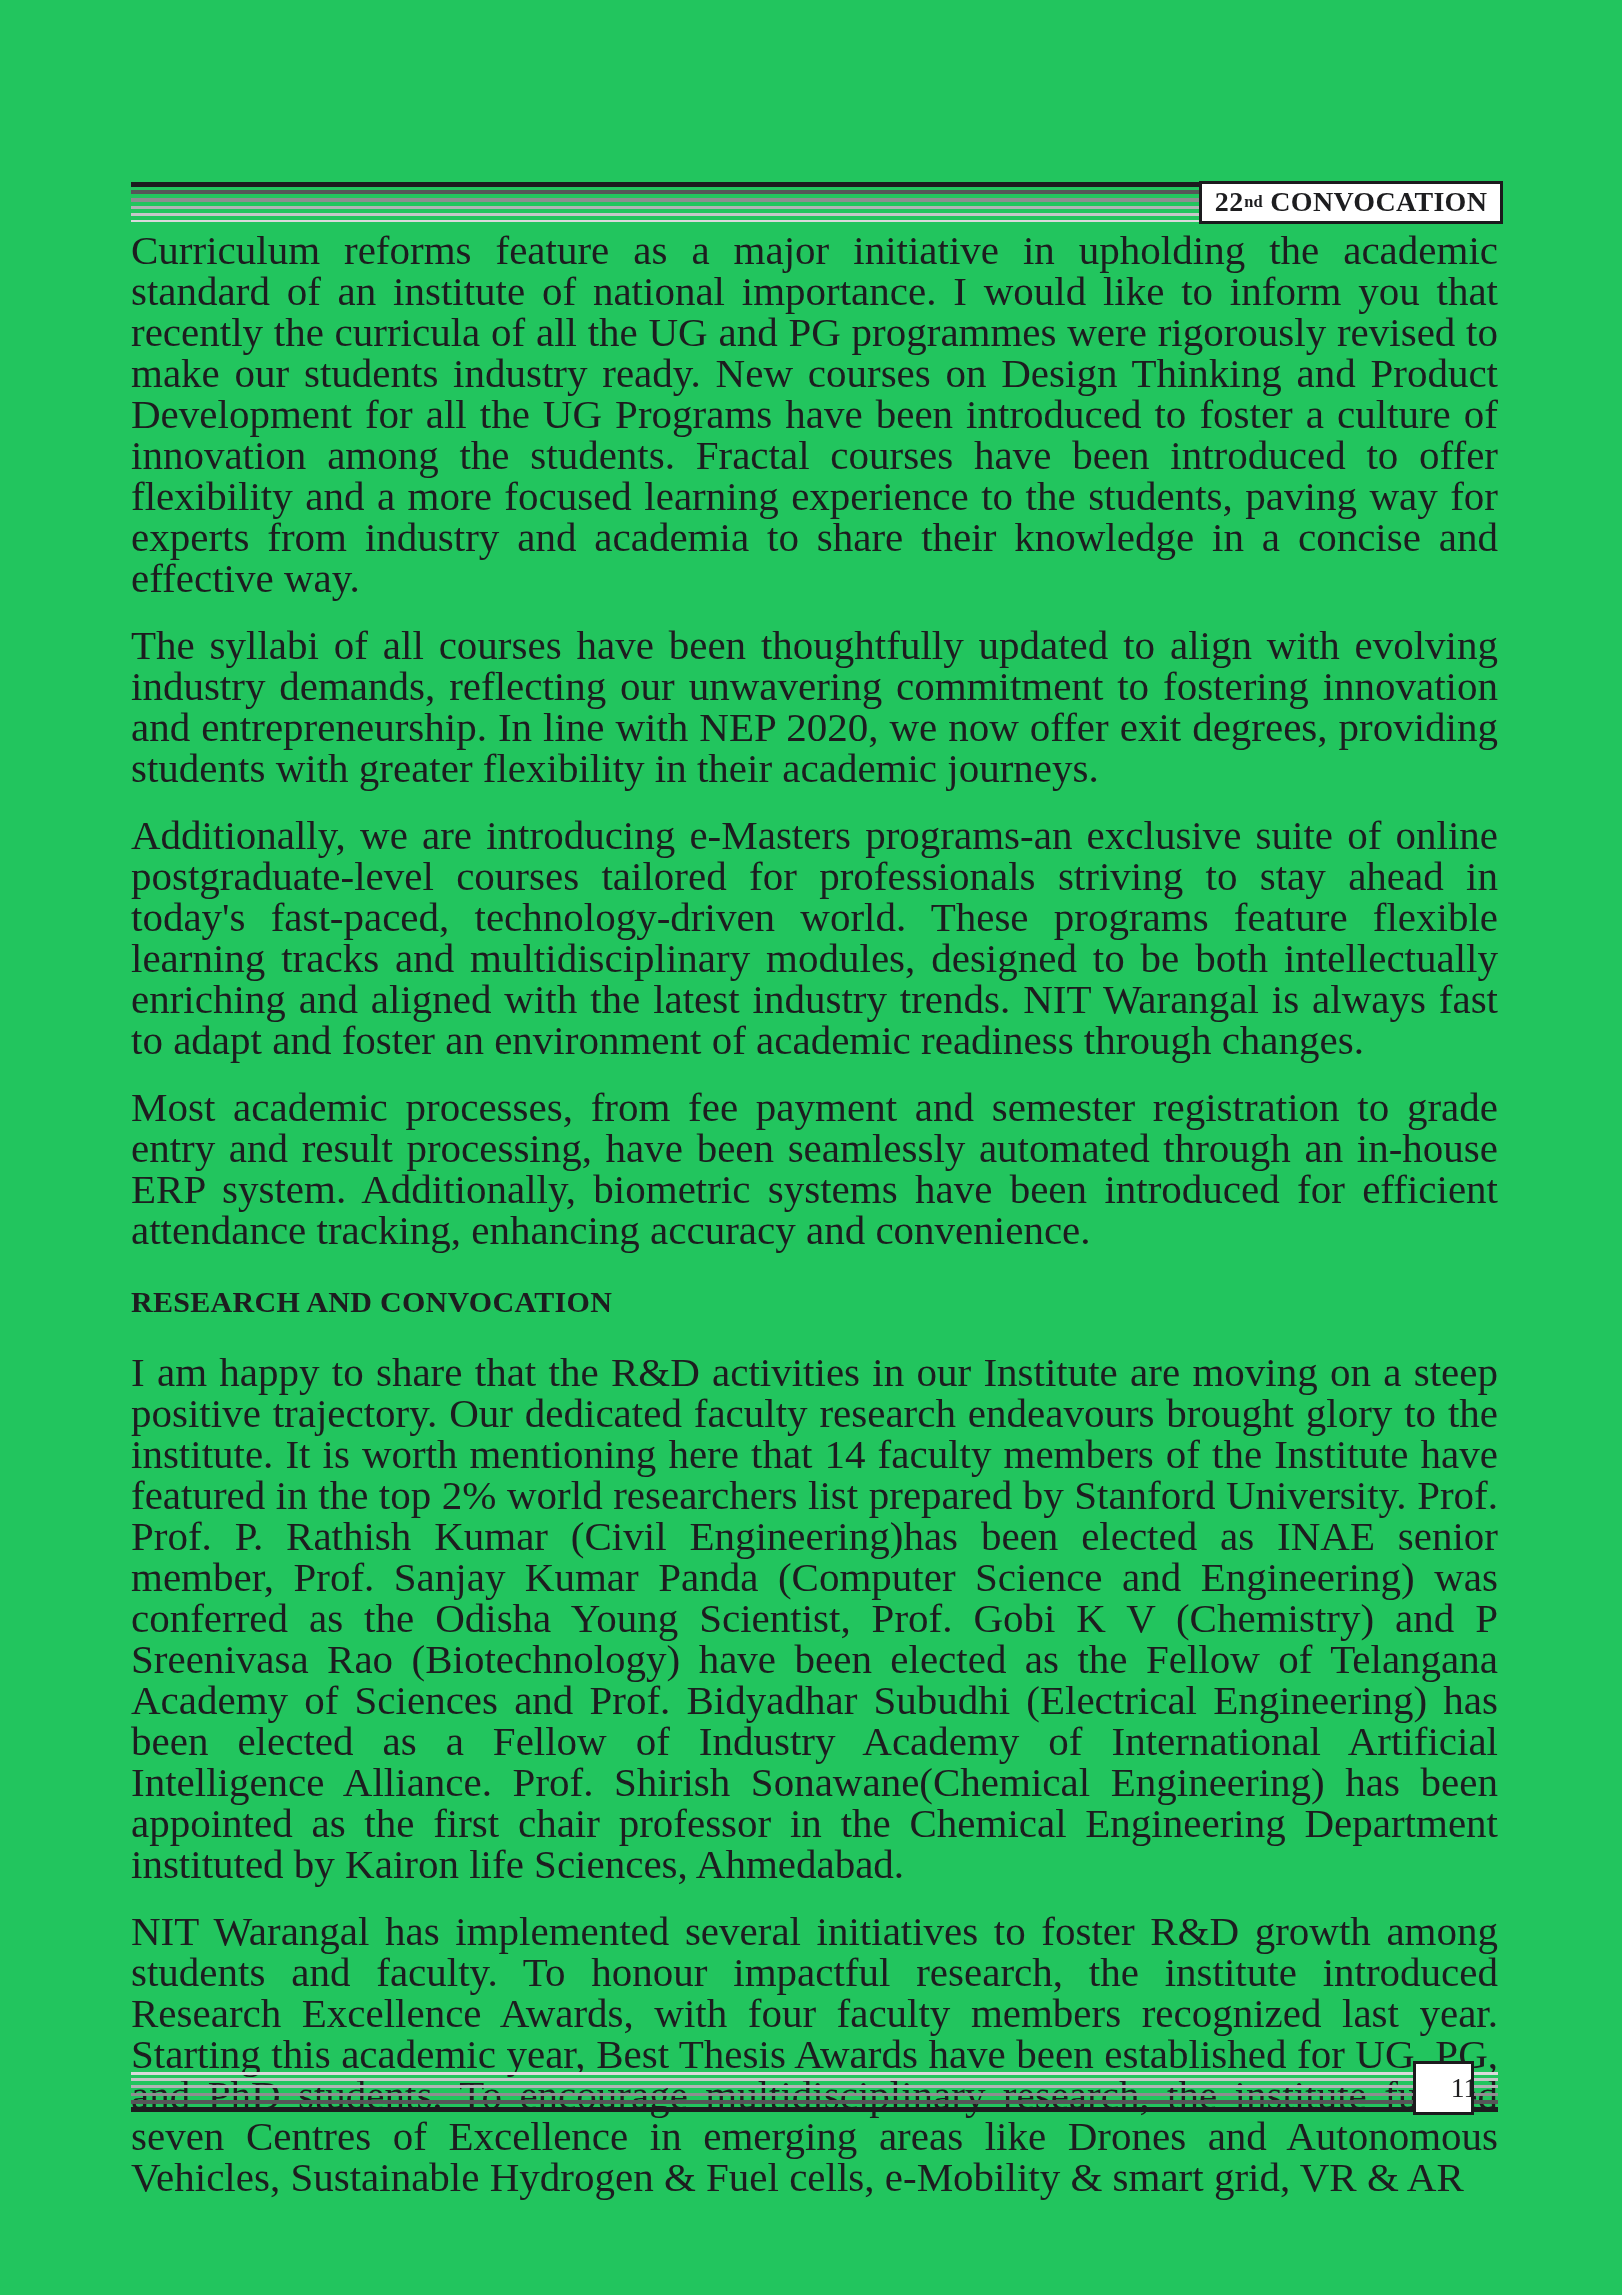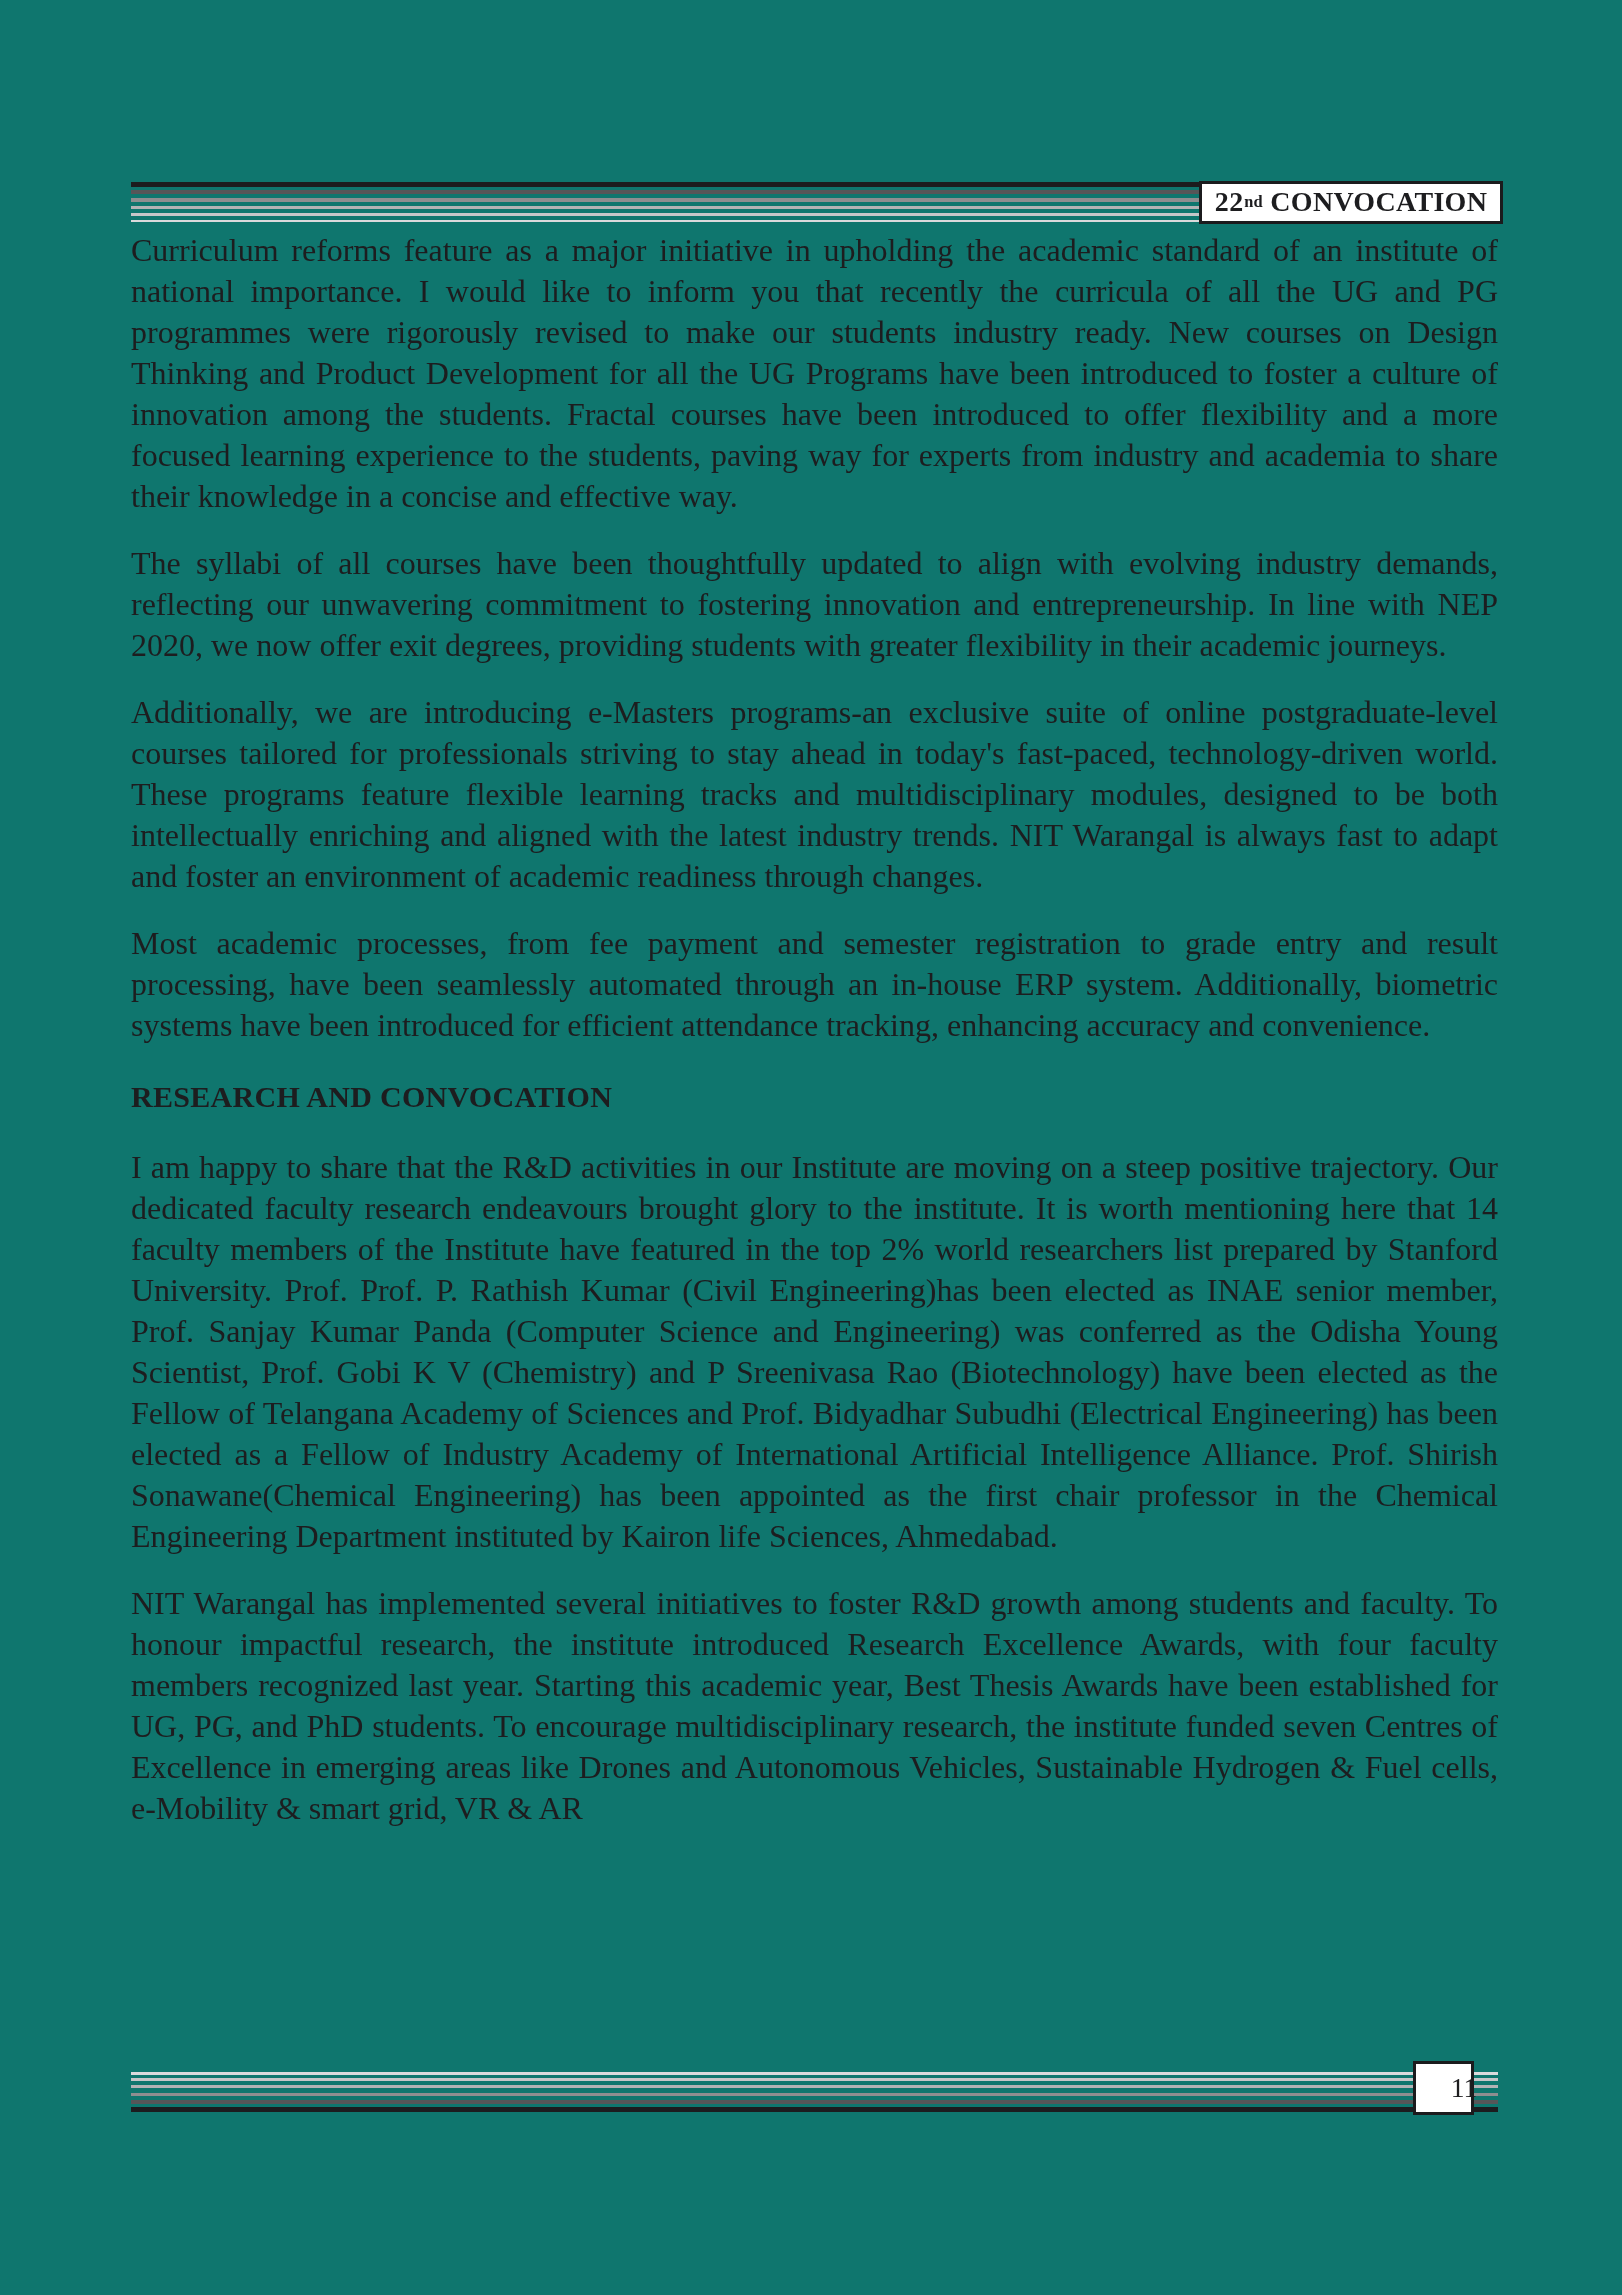--- a/index.html
+++ b/index.html
@@ -2,21 +2,21 @@
 <html style="font-size:10.5px"><head>
 <meta charset="utf-8">
 <title>22nd CONVOCATION</title>
 <style>
   html,body{margin:0;padding:0;background:#e8e8e8;}
   .page{
     position:relative;
     width:1622px;
     height:2295px;
     margin:0 auto;
-    background:#0f766e;
+    background:#22c55e;
     font-family:"Liberation Serif", serif;
     color:#1d1d1f;
     overflow:hidden;
   }
 
   
   .band{
     position:absolute;
     left:131px;
     width:1367px;
@@ -82,21 +82,21 @@
 
   
   .content{
     position:absolute;
     left:131px;
     top:230px;
     width:1367px;
   }
   .para{
     margin:0 0 26px 0;
-    font-size:32px;
+    font-size:41px;
     line-height:41px;
     text-align:justify;
     text-justify:inter-word;
   }
   .para.last{margin-bottom:0;}
   .section-heading{
     margin:30px 0 30px 0;
     font-size:30px;
     line-height:41px;
     font-weight:bold;

